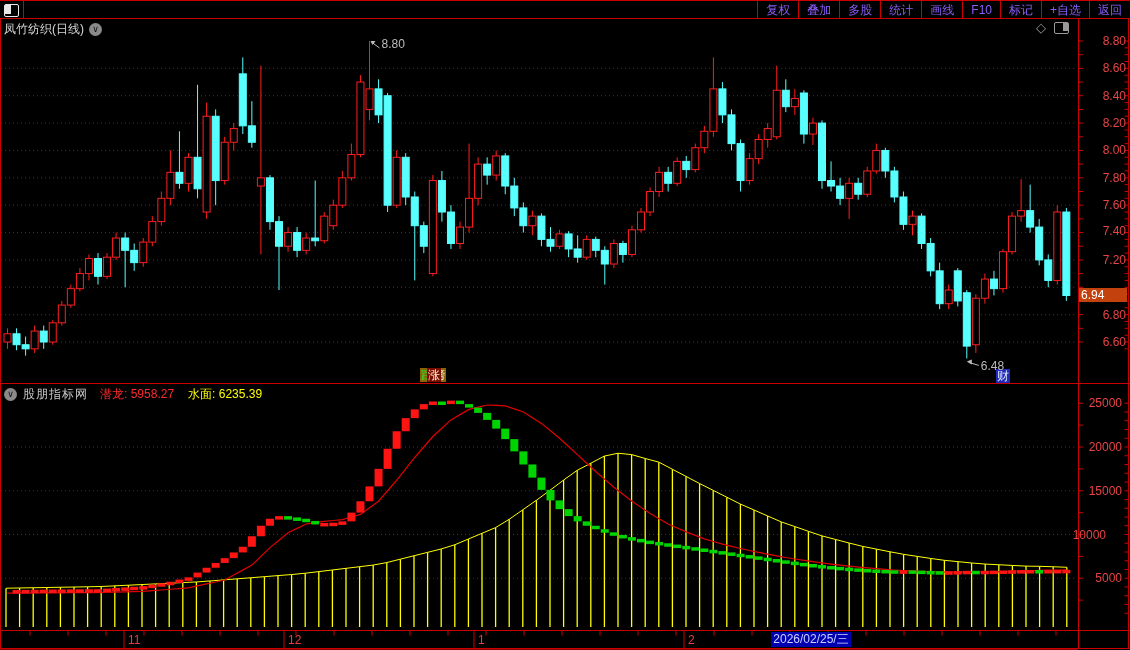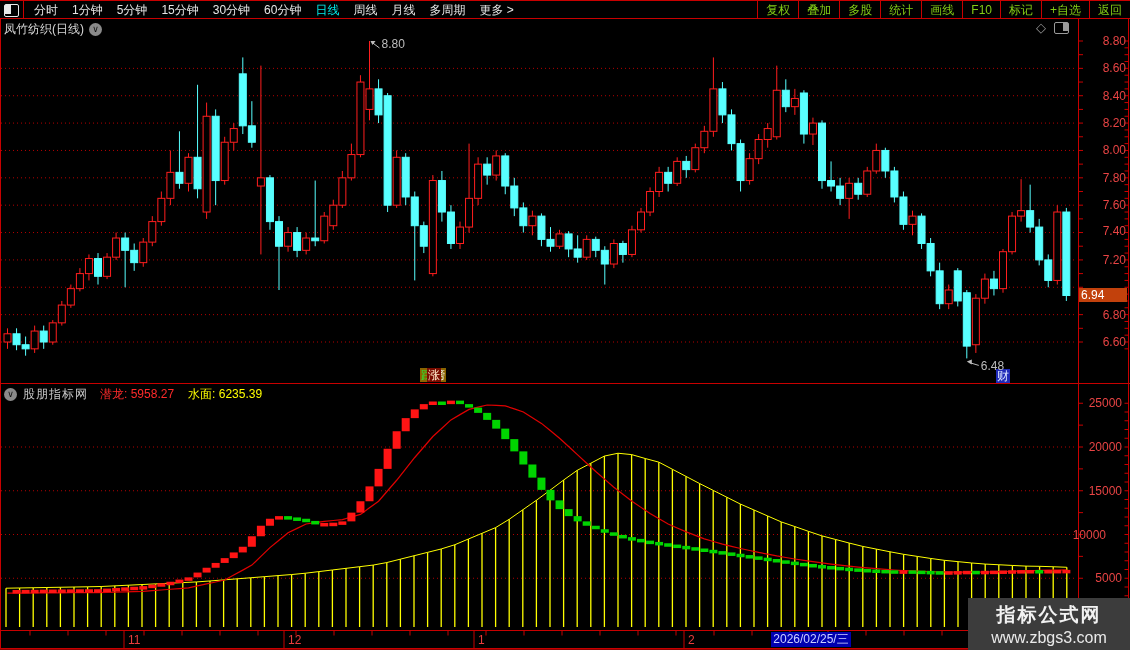--- a/index.html
+++ b/index.html
@@ -8,21 +8,21 @@
   
   .menubar{position:absolute;top:0;left:0;width:1130px;height:19px;display:flex;
            align-items:stretch;border-top:1px solid #c80000;box-sizing:border-box;}
   .icon-cell{display:flex;align-items:center;padding:0 4px;border-right:1px solid #c80000;}
   .split-icon{width:13px;height:11px;border:1px solid #e8e8e8;border-radius:2px;position:relative;}
   .split-icon::after{content:'';position:absolute;left:0;top:0;width:6px;height:9px;background:#e8e8e8;}
   .menu-items{display:flex;gap:14px;padding-left:10px;align-items:center;}
   .menu-item{color:#e6e6e6;font-size:12px;white-space:nowrap;cursor:default;}
   .menu-item.active{color:#00ecec;}
   .menu-right{margin-left:auto;display:flex;align-items:stretch;}
-  .menu-btn{color:#84cc16;font-size:12px;padding:0 8px;display:flex;align-items:center;
+  .menu-btn{color:#8b5cf6;font-size:12px;padding:0 8px;display:flex;align-items:center;
             border-left:1px solid #c80000;white-space:nowrap;cursor:default;}
   
   .chart-title{position:absolute;top:21px;left:4px;color:#d8d8d8;font-size:12px;display:flex;align-items:center;gap:5px;}
   .circle-chevron{width:13px;height:13px;border-radius:50%;background:#8a8a8a;color:#111;
                   font-size:9px;line-height:13px;text-align:center;display:inline-block;}
   .title-icons{position:absolute;top:22px;left:1036px;display:flex;align-items:center;gap:8px;color:#9a9a9a;}
   .diamond{font-size:13px;line-height:12px;}
   .pane-icon{width:13px;height:10px;border:1px solid #9a9a9a;border-radius:2px;position:relative;}
   .pane-icon::after{content:'';position:absolute;right:0;top:0;width:5px;height:8px;background:#9a9a9a;}
   
@@ -56,33 +56,20 @@
 </style>
 </head>
 <body>
 
 <div id="app">
 
   <div class="menubar">
     <div class="icon-cell">
       <span class="split-icon"></span>
     </div>
-    <div class="menu-items" id="period-items">
-        <span class="menu-item">分时</span>
-        <span class="menu-item">1分钟</span>
-        <span class="menu-item">5分钟</span>
-        <span class="menu-item">15分钟</span>
-        <span class="menu-item">30分钟</span>
-        <span class="menu-item">60分钟</span>
-        <span class="menu-item active">日线</span>
-        <span class="menu-item">周线</span>
-        <span class="menu-item">月线</span>
-        <span class="menu-item">多周期</span>
-        <span class="menu-item">更多 &gt;</span>
-      </div>
     <div class="menu-right" id="right-buttons">
         <span class="menu-btn">复权</span>
         <span class="menu-btn">叠加</span>
         <span class="menu-btn">多股</span>
         <span class="menu-btn">统计</span>
         <span class="menu-btn">画线</span>
         <span class="menu-btn">F10</span>
         <span class="menu-btn">标记</span>
         <span class="menu-btn">+自选</span>
         <span class="menu-btn">返回</span>
@@ -715,24 +702,20 @@
   <div class="badge badge-zhang htext" id="badge-zhang" style="left: 427px; top: 368px;">涨</div>
   <div class="badge badge-cai htext" id="badge-cai" style="left: 996px; top: 369px;">财</div>
 
   <div class="annot htext" id="annot-high" style="left: 381.5px; top: 37px;">8.80</div>
   <div class="annot htext" id="annot-low" style="left: 980.8px; top: 359.418px;">6.48</div>
 
   <div class="price-marker htext" id="price-marker" style="top: 288.482px;">6.94</div>
 
   <div class="date-highlight htext" id="date-highlight" style="left: 771px; width: 80px;">2026/02/25/三</div>
 
-  <div class="watermark">
-    <div class="wm1">指标公式网</div>
-    <div class="wm2">www.zbgs3.com</div>
-  </div>
 
 <div class="ax-label htext right" style="left: 1084px; top: 34px;">8.80</div>
     <div class="ax-label htext right" style="left: 1084px; top: 61.3636px;">8.60</div>
     <div class="ax-label htext right" style="left: 1084px; top: 88.7273px;">8.40</div>
     <div class="ax-label htext right" style="left: 1084px; top: 116.091px;">8.20</div>
     <div class="ax-label htext right" style="left: 1084px; top: 143.455px;">8.00</div>
     <div class="ax-label htext right" style="left: 1084px; top: 170.818px;">7.80</div>
     <div class="ax-label htext right" style="left: 1084px; top: 198.182px;">7.60</div>
     <div class="ax-label htext right" style="left: 1084px; top: 224px;">7.40</div>
     <div class="ax-label htext right" style="left: 1084px; top: 252.909px;">7.20</div>

